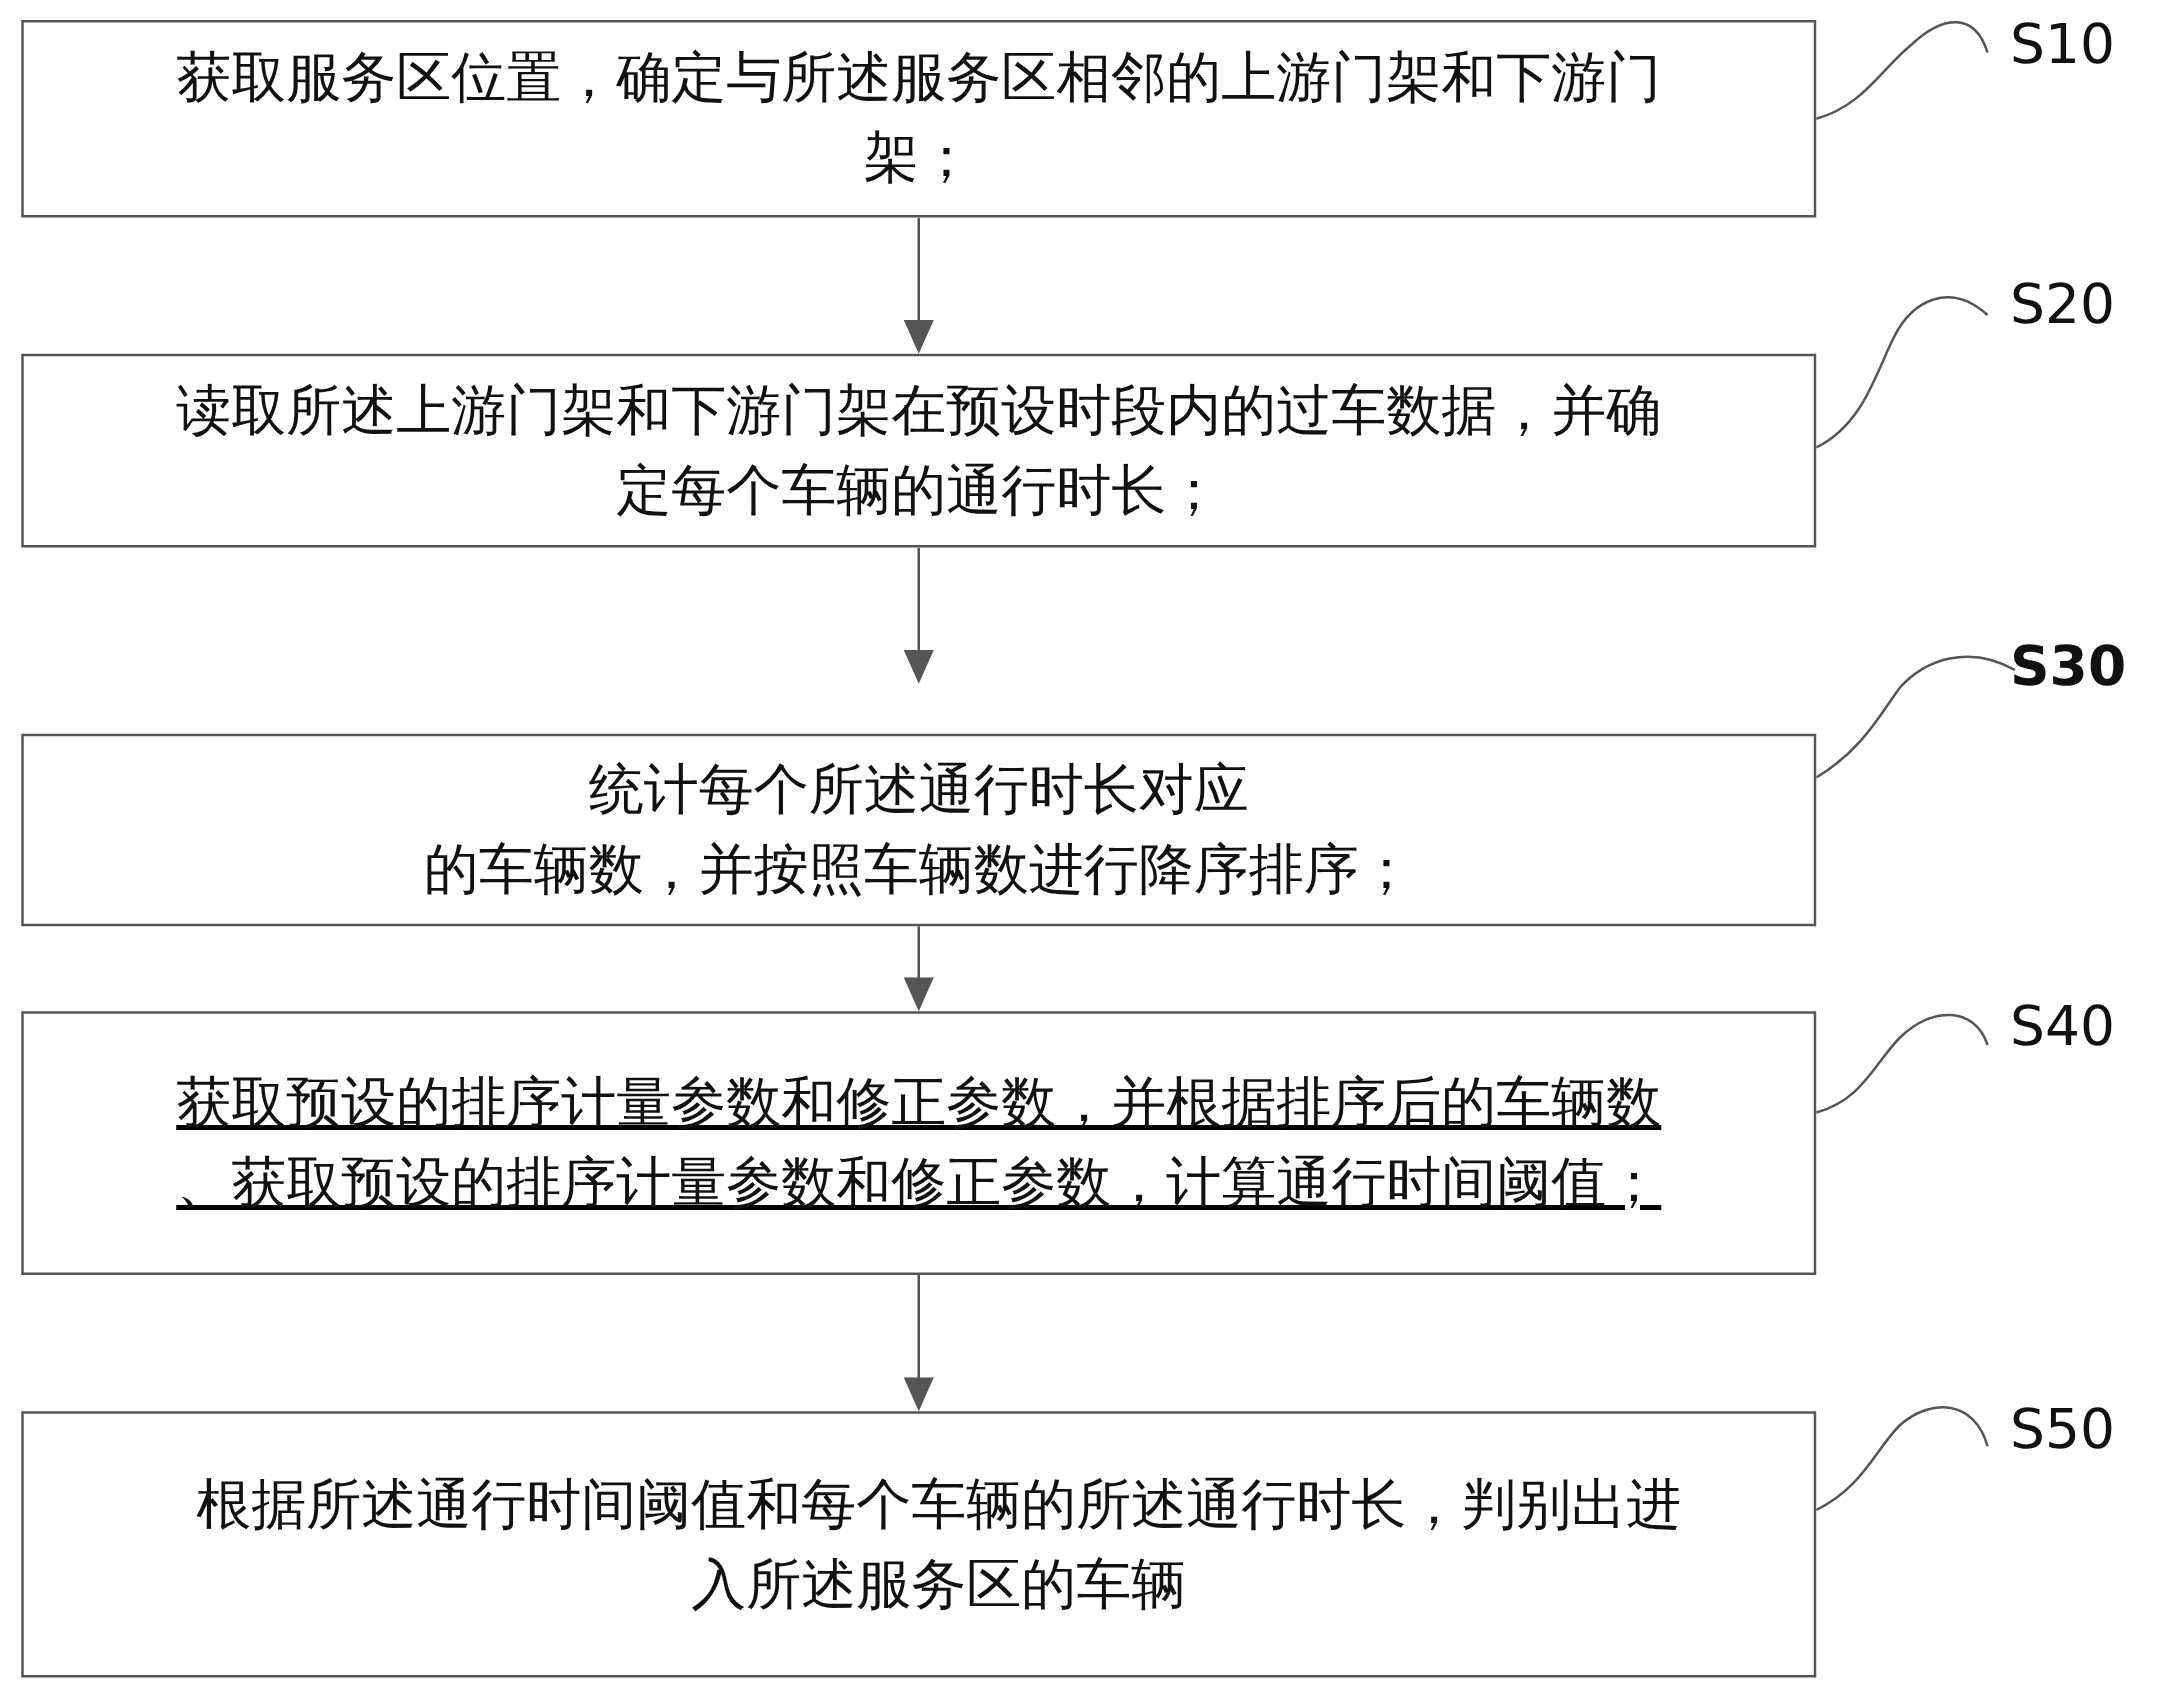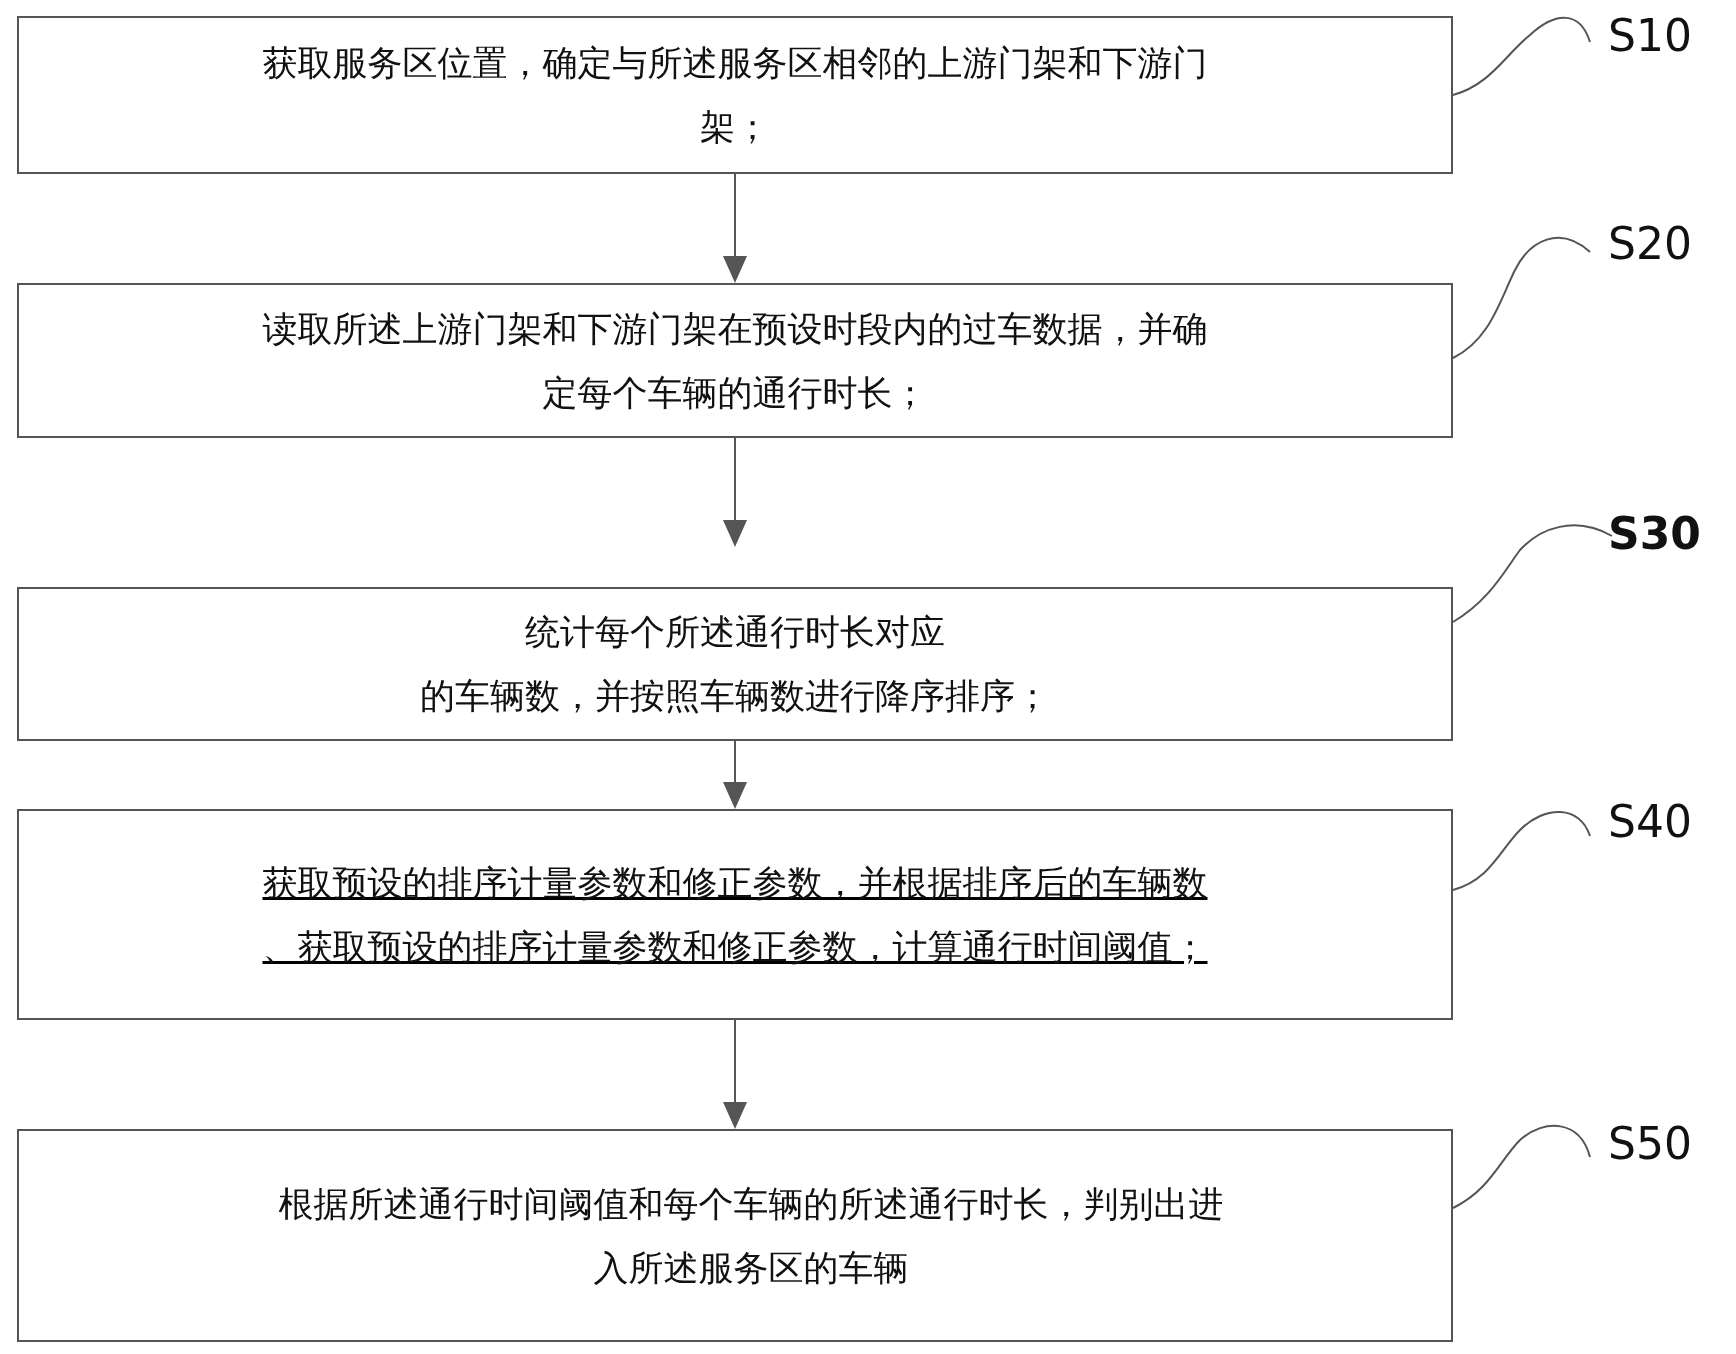--- a/index.html
+++ b/index.html
@@ -1,21 +1,21 @@
 <!DOCTYPE html>
 <html><head>
 <meta charset="utf-8">
 <style>
   html, body { margin:0; padding:0; background:#ffffff; }
   body { width:1736px; height:1354px; position:relative; overflow:hidden;
          font-family: "DejaVu Serif", "Liberation Serif", serif; }
   svg#connectors { position:absolute; left:0; top:0; width:1736px; height:1354px; pointer-events:none; }
   .step-box { position:absolute; left:17px; width:1436px; border:2px solid #555555; box-sizing:border-box;
               background:#ffffff; display:flex; align-items:center; justify-content:center; text-align:center; }
-  .step-text { font-size:35px; line-height:64px; color:#111111; padding:0 8px; letter-spacing:0px;
+  .step-text { font-size:44px; line-height:64px; color:#111111; padding:0 8px; letter-spacing:0px;
                font-family: "DejaVu Serif", "Liberation Serif", serif; }
   .step-label { position:absolute; left:1608px; font-family:"DejaVu Sans", "Liberation Sans", sans-serif;
                 font-size:44px; color:#111111; line-height:1; }
 </style>
 </head>
 <body>
 
 <svg id="connectors" xmlns="http://www.w3.org/2000/svg">
 
   <g>

